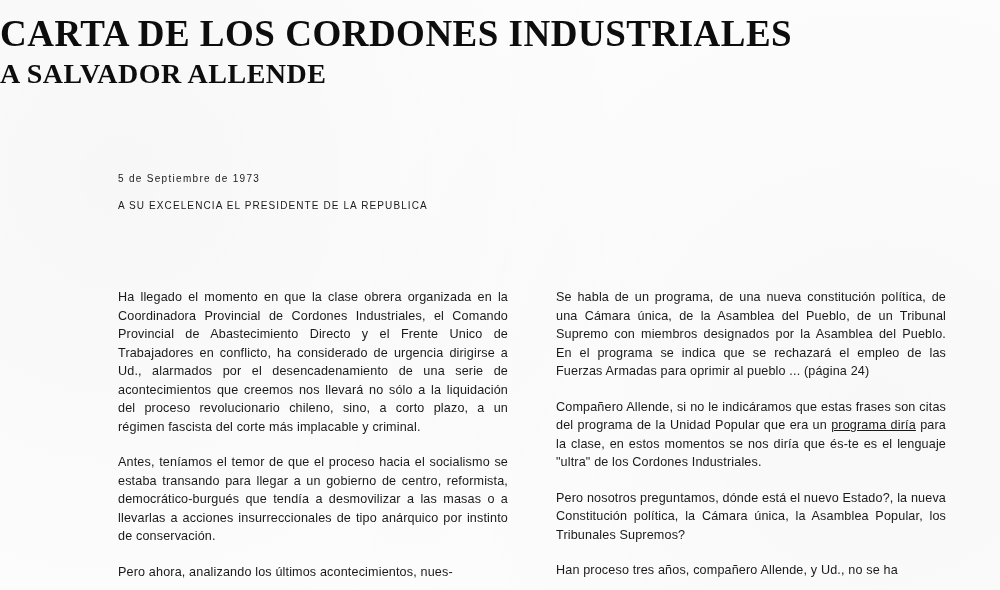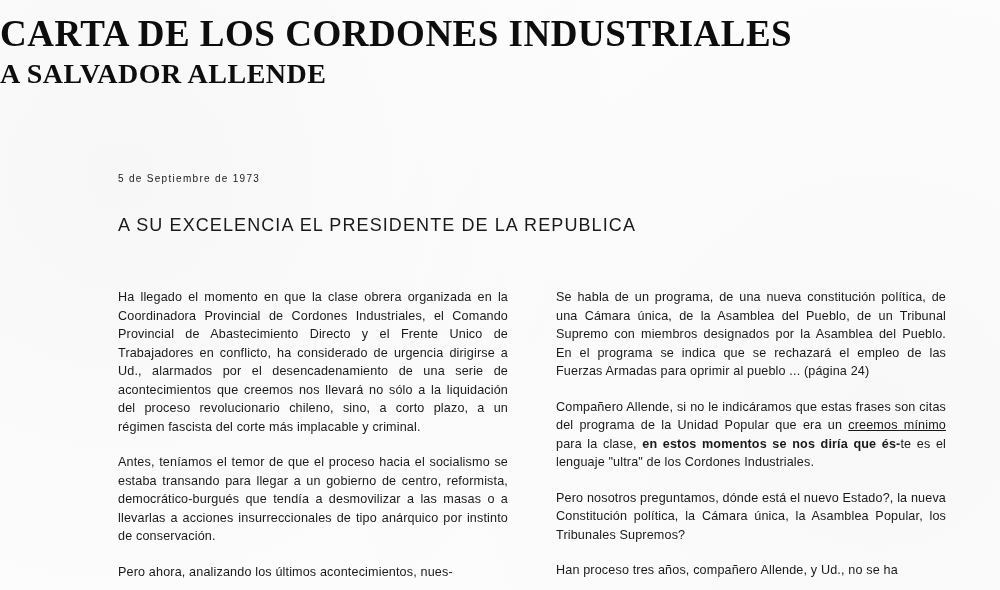--- a/index.html
+++ b/index.html
@@ -53,22 +53,22 @@
     position: absolute;
     left: 118px;
     top: 173px;
     font-size: 10px;
     letter-spacing: 1.3px;
     color: #1a1a1a;
   }
   .addressee {
     position: absolute;
     left: 118px;
-    top: 212px;
-    font-size: 18px;
+    top: 199px;
+    font-size: 10px;
     letter-spacing: 1.1px;
     line-height: 1.45;
     color: #1a1a1a;
   }
   .addressee div + div {
     letter-spacing: 1.6px;
   }
   .columns {
     position: absolute;
     left: 0;
@@ -90,21 +90,21 @@
   .col-left { left: 118px; }
   .col-right { left: 556px; }
   .para {
     margin: 0 0 17px 0;
     text-align: justify;
   }
   .para.clipped {
     overflow: hidden;
     max-height: 18px;
   }
-  .b { font-weight: bold; }
+  .b { font-weight: normal; }
   .u { text-decoration: underline; }
 </style>
 </head>
 <body>
 
 <div class="page">
 
   <div class="title-block">
     <div class="title-line1">CARTA DE LOS CORDONES INDUSTRIALES</div>
     <div class="title-line2">A SALVADOR ALLENDE</div>
@@ -119,19 +119,19 @@
   <div class="columns">
 
     <div class="col col-left">
       <p class="para">Ha llegado el momento en que la clase obrera organizada en la Coordinadora Provincial de Cordones Industriales, el Comando Provincial de Abastecimiento Directo y el Frente Unico de Trabajadores en conflicto, ha considerado de urgencia dirigirse a Ud., alarmados por el desencadenamiento de una serie de acontecimientos que creemos nos llevará no sólo a la liquidación del proceso revolucionario chileno, sino, a corto plazo, a un régimen fascista del corte más implacable y criminal.</p>
       <p class="para">Antes, teníamos el temor de que el proceso hacia el socialismo se estaba transando para llegar a un gobierno de centro, reformista, democrático-burgués que tendía a desmovilizar a las masas o a llevarlas a acciones insurreccionales de tipo anárquico por instinto de conservación.</p>
       <p class="para clipped">Pero ahora, analizando los últimos acontecimientos, nues-</p>
     </div>
 
     <div class="col col-right">
       <p class="para">Se habla de un programa, de una nueva constitución política, de una Cámara única, de la Asamblea del Pueblo, de un Tribunal Supremo con miembros designados por la Asamblea del Pueblo. En el programa se indica que se rechazará el empleo de las Fuerzas Armadas para oprimir al pueblo ... (página 24)</p>
-      <p class="para"><span>Compañero Allende, si no le indicáramos que estas frases son citas del programa de la Unidad Popular que era un </span><span class="u">creemos mínimo</span><span> para la clase, </span><span class="b">en estos momentos se nos diría que és-</span><span>te es el lenguaje "ultra" de los Cordones Industriales.</span></p>
+      <p class="para"><span>Compañero Allende, si no le indicáramos que estas frases son citas del programa de la Unidad Popular que era un </span><span class="u">programa diría</span><span> para la clase, </span><span class="b">en estos momentos se nos diría que és-</span><span>te es el lenguaje "ultra" de los Cordones Industriales.</span></p>
       <p class="para">Pero nosotros preguntamos, dónde está el nuevo Estado?, la nueva Constitución política, la Cámara única, la Asamblea Popular, los Tribunales Supremos?</p>
       <p class="para clipped">Han proceso tres años, compañero Allende, y Ud., no se ha</p>
     </div>
 
   </div>
 </div>
 
 </body></html>

